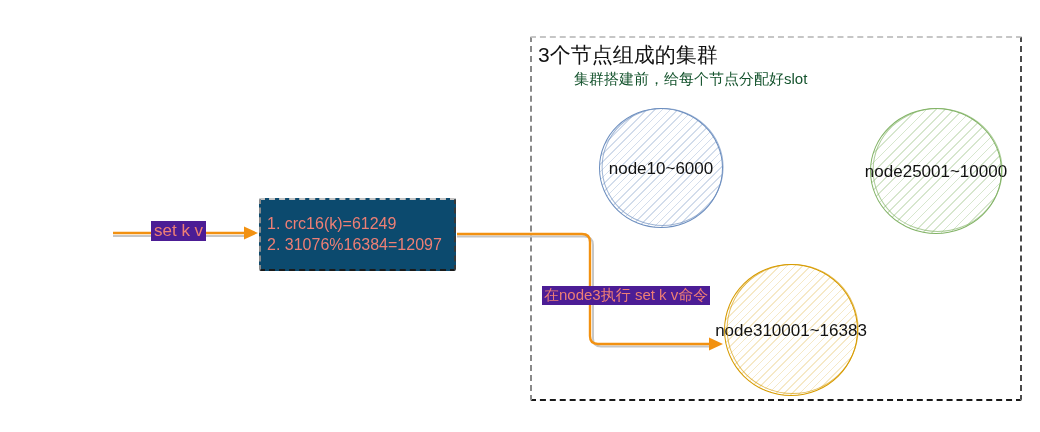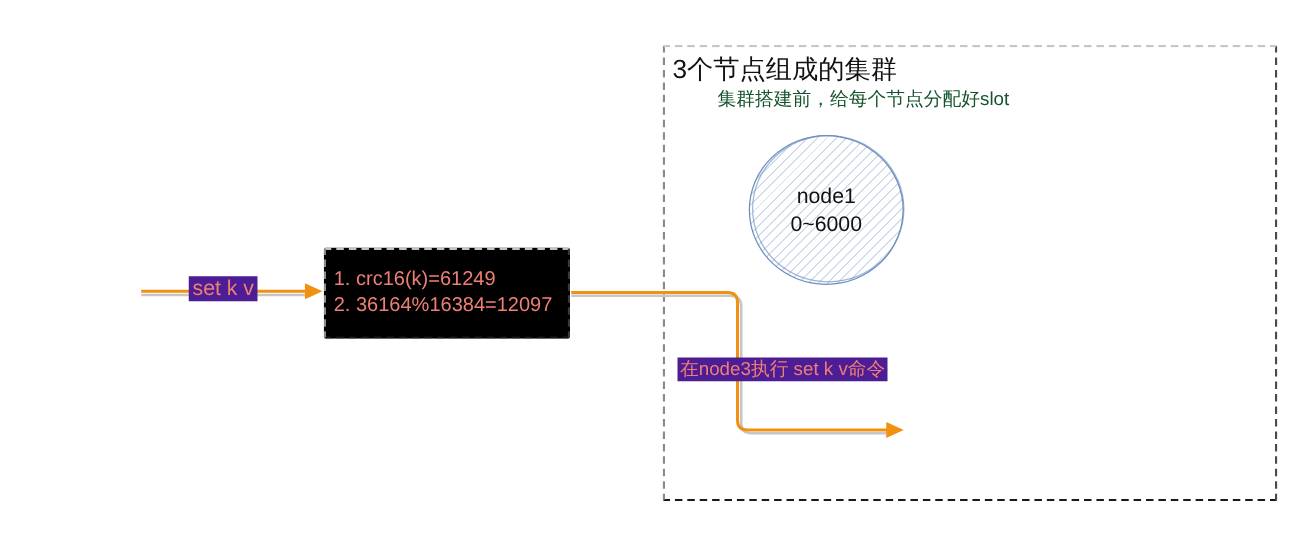--- a/index.html
+++ b/index.html
@@ -20,40 +20,40 @@
     display:flex;align-items:center;justify-content:center;
     font-size:20px;color:#111;z-index:2;
   }
 
   
   #hash-box{
     left:259px;top:198px;width:197px;height:73px;
     border:2px dashed #333;
     border-top-color:#c2c2c2;border-left-color:#8c8c8c;
     border-right-color:#383838;border-bottom-color:#1a1a1a;
-    background:#000000;z-index:2;
+    background:#0c4a6e;z-index:2;
     padding:13px 0 0 6px;font-size:16px;line-height:21px;color:#ee7f75;
   }
   .hash-line{white-space:nowrap;}
 
   
   #cluster-container{
     left:530px;top:36px;width:492px;height:365px;
     border:2px dashed #444;
     border-top-color:#c6c6c6;border-left-color:#8a8a8a;
     border-right-color:#4a4a4a;border-bottom-color:#1a1a1a;
     z-index:1;
   }
   #cluster-title{position:absolute;left:6px;top:3px;font-size:21px;color:#111;white-space:nowrap;}
   #cluster-subtitle{position:absolute;left:42px;top:32px;font-size:15px;color:#14532d;white-space:nowrap;}
 
   
   .node-circle{
     position:absolute;box-sizing:border-box;border-radius:50%;
-    display:flex;flex-direction:column;align-items:center;justify-content:center;
+    display:flex;flex-direction:row;align-items:center;justify-content:center;
     font-size:17px;line-height:23px;color:#111;text-align:right;
   }
   .node-circle::before{
     content:"";position:absolute;inset:0;border-radius:50%;
     border:1.3px solid currentColor;opacity:.65;
     transform:translate(1.6px,-1px);
     pointer-events:none;
   }
   .node-circle .node-text{color:#111;}
   #node1-circle{left:67px;top:70px;width:124px;height:120px;border:1.8px solid #6c8ebf;color:#6c8ebf;}
@@ -69,33 +69,41 @@
   #arrows-layer{position:absolute;left:0;top:0;width:1040px;height:432px;z-index:5;pointer-events:none;}
 </style>
 </head>
 <body>
 
 <div id="canvas">
 
 
   <div id="hash-box" class="box">
     <div class="hash-line">1. crc16(k)=61249</div>
-    <div class="hash-line">2. 36164%16384=12097</div>
+    <div class="hash-line">2. 31076%16384=12097</div>
   </div>
 
   <div id="cluster-container" class="box">
     <div id="cluster-title">3个节点组成的集群</div>
     <div id="cluster-subtitle">集群搭建前，给每个节点分配好slot</div>
 
     <div id="node1-circle" class="node-circle hatch-blue">
       <div class="node-text">node1</div>
       <div class="node-text">0~6000</div>
     </div>
 
+    <div id="node2-circle" class="node-circle hatch-green">
+      <div class="node-text">node2</div>
+      <div class="node-text">5001~10000</div>
+    </div>
 
+    <div id="node3-circle" class="node-circle hatch-orange">
+      <div class="node-text">node3</div>
+      <div class="node-text">10001~16383</div>
+    </div>
   </div>
 
   <svg id="arrows-layer" width="1040" height="432" viewBox="0 0 1040 432" aria-hidden="true">
 
     <path d="M113,236 H246" stroke="#c6c6c6" stroke-width="2" fill="none"></path>
     <path d="M113,233 H245" stroke="#f29111" stroke-width="2.4" fill="none"></path>
     <polygon points="258,233 244,226.6 244,239.4" fill="#f29111"></polygon>
 
     <path d="M457,236.5 H584 Q593,236.5 593,245 V338.5 Q593,346.5 601,346.5 H712" stroke="#c6c6c6" stroke-width="2" fill="none"></path>
     <path d="M457,234 H582 Q590,234 590,242 V336 Q590,344 598,344 H710" stroke="#f29111" stroke-width="2.4" fill="none"></path>

